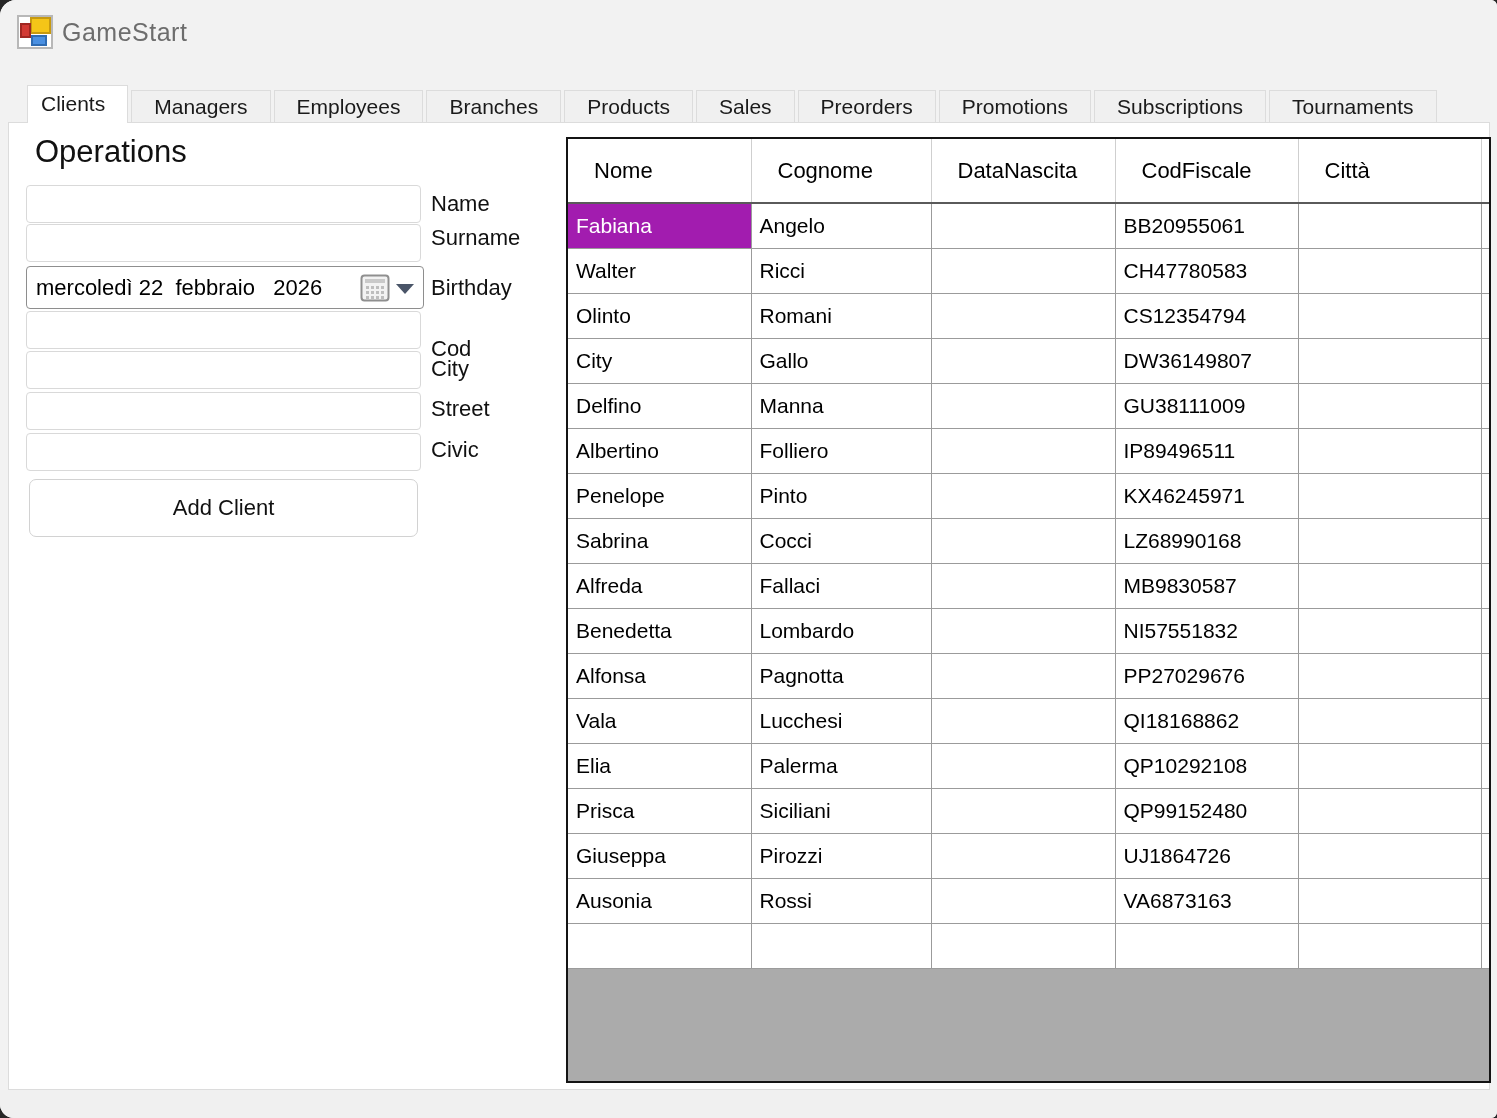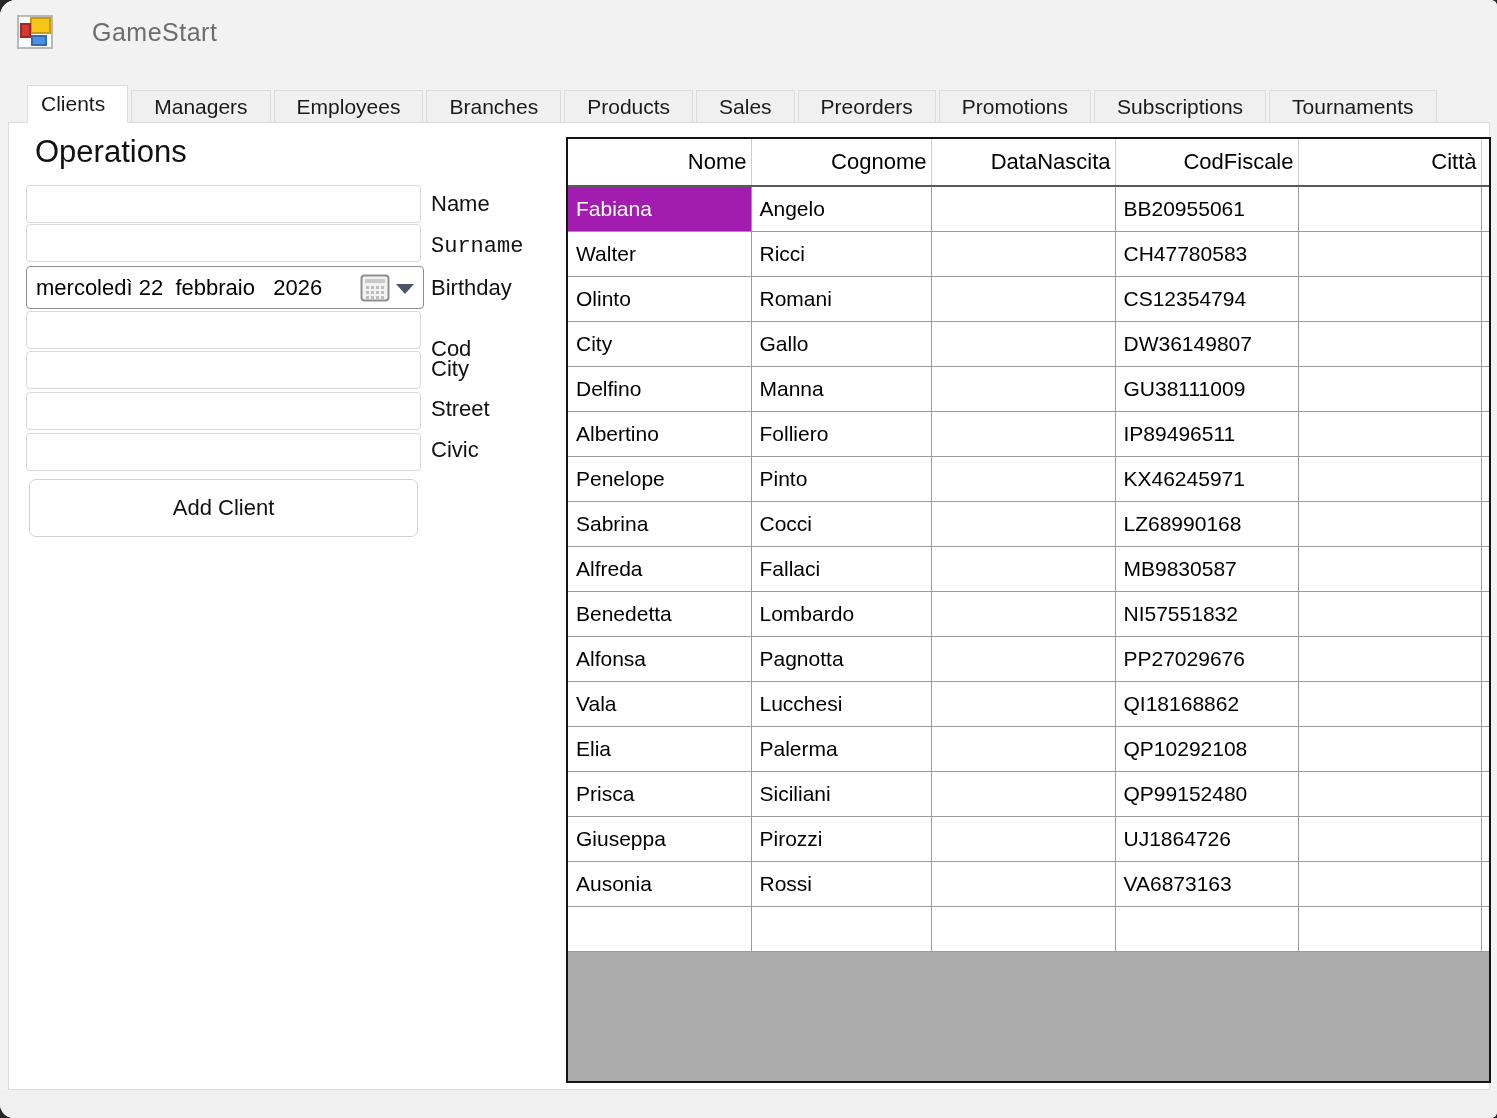--- a/index.html
+++ b/index.html
@@ -15,21 +15,21 @@
     width:1497px; height:1118px;
     background:#f2f2f2;
     border-radius:16px 6px 6px 14px;
     overflow:hidden;
   }
   
   .titlebar { position:absolute; left:0; top:0; width:100%; height:86px; background:#f2f2f2; }
   .app-icon { position:absolute; left:17px; top:15px; width:36px; height:34px; }
   .window-title {
     position:absolute; left:62px; top:18px;
-    font-size:25px; color:#6d6d6d; letter-spacing:0.5px;margin-left:30px;
+    font-size:25px; color:#6d6d6d; letter-spacing:0.5px;
   }
   
   .tabstrip {
     position:absolute; left:8px; top:85px; right:7px; height:38px;
     display:flex; align-items:flex-end; padding-left:19px; z-index:2;
   }
   .tab {
     height:33px; line-height:31px; padding:0 22px;
     background:#f0f0f0; border:1px solid #dcdcdc;
     font-size:21px; color:#1a1a1a; margin-right:3px;
@@ -68,41 +68,41 @@
   .datepicker .date-text { font-size:22px; white-space:pre; flex:1; }
   .cal-btn { width:30px; height:28px; margin-right:6px; }
   .dd-arrow {
     width:0; height:0; border-left:9px solid transparent; border-right:9px solid transparent;
     border-top:10px solid #4a5568; margin-top:3px;
   }
   .form-label {
     position:absolute; left:422px; font-size:22px; color:#111; white-space:nowrap;
   }
   .lbl-name    { top:68px;  }
-  .lbl-surname { top:111px;font-family:Liberation Mono, monospace; }
+  .lbl-surname { top:102px; }
   .lbl-birthday{ top:152px; }
   .lbl-cod     { top:190px;margin-top:23px; }
   .lbl-city    { top:233px; }
   .lbl-street  { top:273px; }
   .lbl-civic   { top:314px; }
   .add-btn {
     position:absolute; left:20px; top:356px; width:389px; height:58px;
     background:#fff; border:1px solid #d2d2d2; border-radius:7px;
     font-size:22px; font-family:"Liberation Sans", sans-serif; color:#111;
     cursor:default;
   }
   
   .grid {
     position:absolute; left:557px; top:14px; width:925px; height:946px;
     border:2px solid #141414; background:#ababab; overflow:hidden;
   }
   table.dg { border-collapse:collapse; table-layout:fixed; width:921px; }
   .dg th {
-    height:47px; background:#fff; font-weight:normal; font-size:22px;
-    text-align:right; padding:0 4px 0 26px;
+    height:64px; background:#fff; font-weight:normal; font-size:22px;
+    text-align:left; padding:0 4px 0 26px;
     border-right:1px solid #cfcfcf; border-bottom:2px solid #5a5a5a;
     overflow:hidden; white-space:nowrap;
   }
   .dg td {
     height:45px; background:#fff; font-size:21px;
     padding:0 4px 0 8px;
     border-right:1px solid #9b9b9b; border-bottom:1px solid #9b9b9b;
     overflow:hidden; white-space:nowrap;
   }
   .dg th:last-child, .dg td:last-child { border-right:none; }

